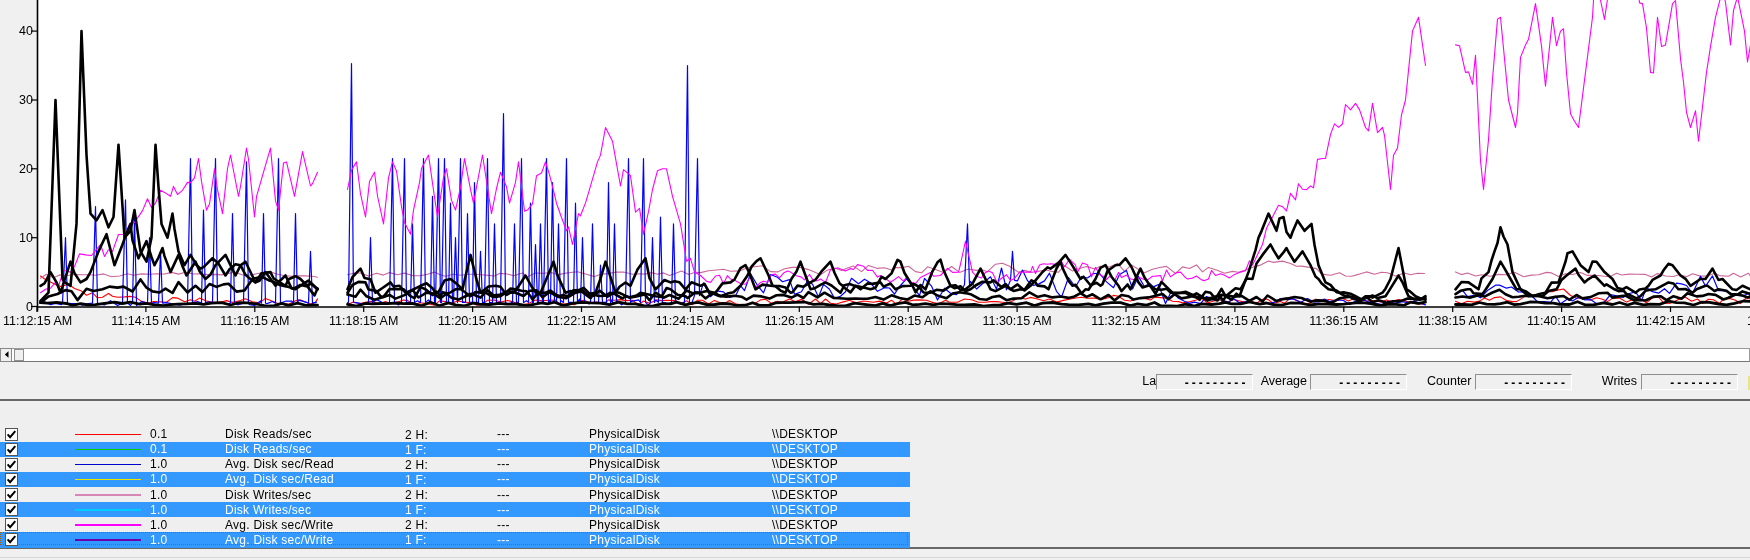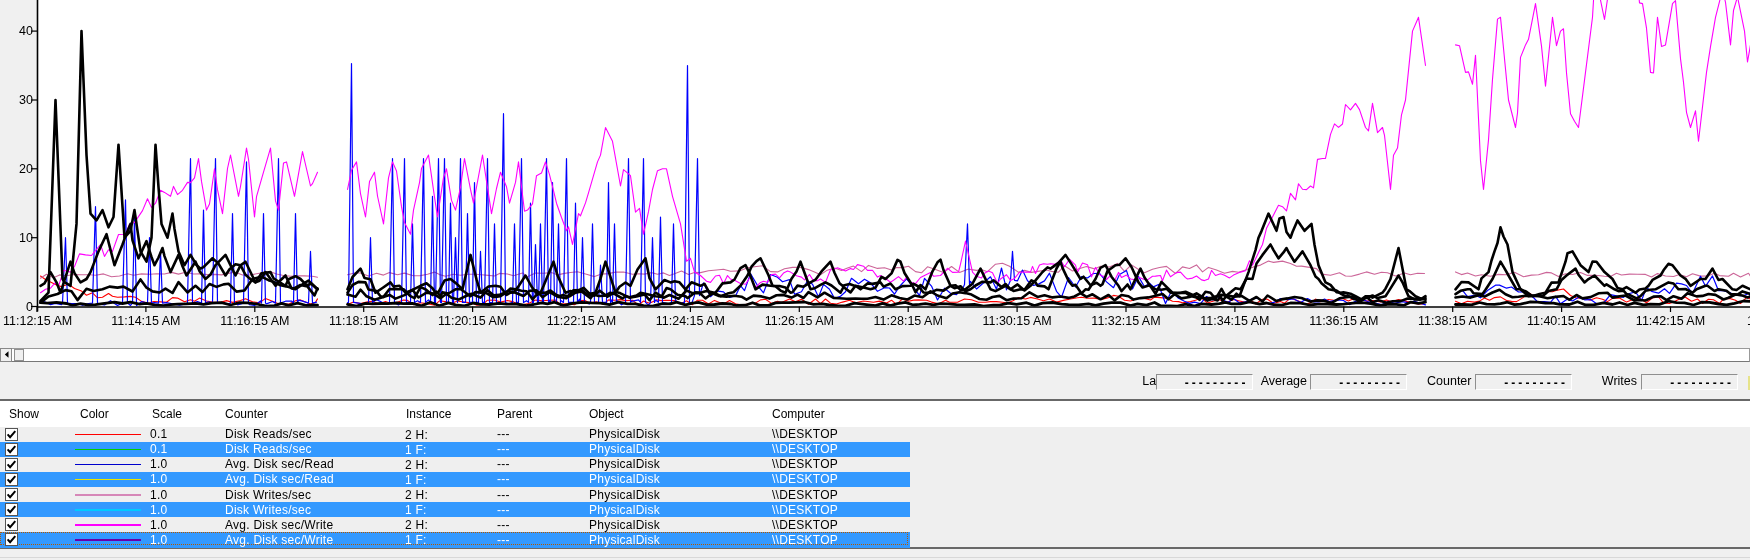--- a/index.html
+++ b/index.html
@@ -138,31 +138,20 @@
 <div class="slab" style="right:278.5px;">Counter</div>
 <div class="sbox" style="left:1475px;">
       <span>---------</span>
     </div>
 <div class="slab" style="right:113px;">Writes</div>
 <div class="sbox" style="left:1641px;">
       <span>---------</span>
     </div>
 <div id="greenbit"></div>
 <div id="tbl"></div>
-<div id="thead">
-  <div class="h" style="left:9px;">Show</div>
-  <div class="h" style="left:80px;">Color</div>
-  <div class="h" style="left:152px;">Scale</div>
-  <div class="h" style="left:225px;">Counter</div>
-  <div class="h" style="left:406px;">Instance</div>
-  <div class="h" style="left:497px;">Parent</div>
-  <div class="h" style="left:589px;">Object</div>
-  <div class="h" style="left:772px;">Computer</div>
-
-</div>
 <div class="row" style="top:426.5px;">
   <span class="cb"><svg width="13" height="13" viewBox="0 0 13 13">
           <rect x="0.5" y="0.5" width="12" height="12" fill="#fff" stroke="#555"></rect>
           <path d="M2.6 6.4 L5.1 9.2 L10.3 3.2" fill="none" stroke="#000" stroke-width="2"></path>
         </svg></span>
   <span class="sw" style="background:#ff0000;"></span>
   <span class="c-scale">0.1</span>
   <span class="c-counter">Disk Reads/sec</span>
   <span class="c-inst">2 H:</span>
   <span class="c-parent">---</span>

